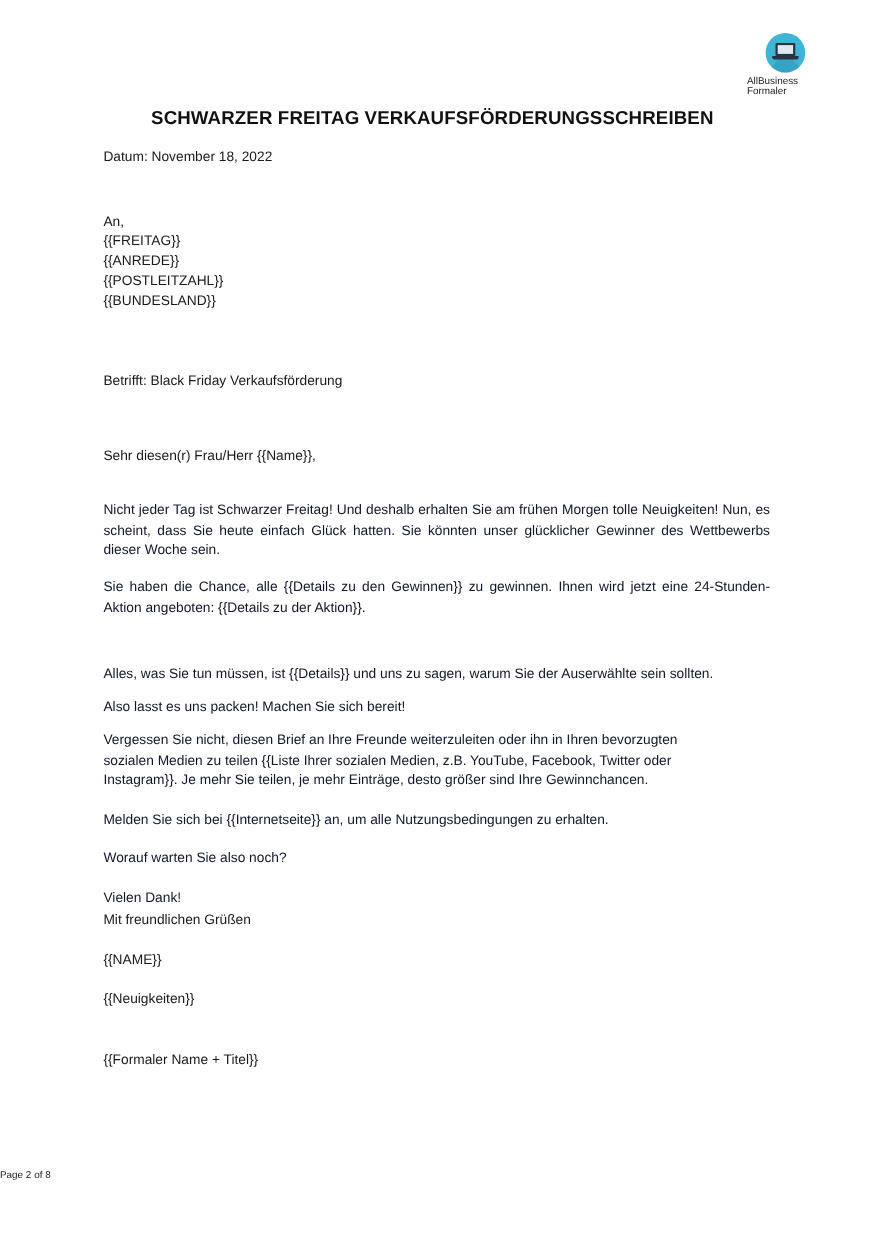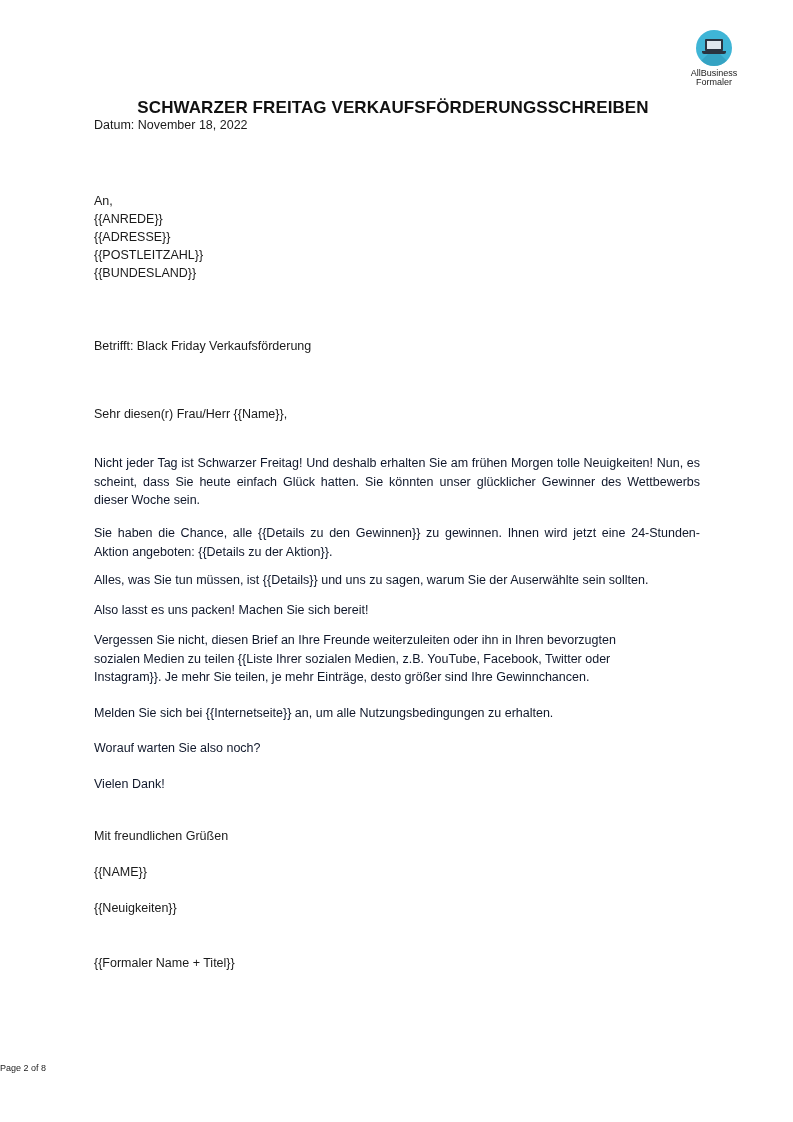--- a/index.html
+++ b/index.html
@@ -1,52 +1,52 @@
 <!DOCTYPE html>
 <html><head>
 <meta charset="utf-8">
 <style>
   html, body { margin:0; padding:0; background:#ffffff; }
   body { width:793px; height:1122px; position:relative; overflow:hidden;
          font-family:"Liberation Sans", sans-serif; color:#111; }
-  .logo { position:absolute; left:679px; top:30px; width:70px; text-align:center; }
+  .logo { position:absolute; left:679px; top:30px; width:70px; text-align:left; }
   .logo-circle { width:36px; height:36px; border-radius:50%; background:#3fb5d6; margin:0 auto;
                  position:relative; overflow:hidden; }
   .logo-shadow { position:absolute; left:18px; top:18px; width:40px; height:40px; background:#2f98b6; transform:rotate(45deg); transform-origin:0 0; opacity:.6; }
   .laptop-screen { position:absolute; left:9px; top:9px; width:18px; height:12px; background:#2a3440; border-radius:1px; }
   .laptop-screen::after { content:""; position:absolute; left:2px; top:2px; width:14px; height:8px; background:#dfe8ef; }
   .laptop-base { position:absolute; left:6px; top:21px; width:24px; height:3px; background:#2a3440; border-radius:0 0 2px 2px; }
   .logo-text { font-size:9px; line-height:9px; margin-top:3px; color:#222; }
   .title { position:absolute; left:0; width:786px; top:98px; text-align:center; font-weight:bold; font-size:17px; color:#111; letter-spacing:0.1px; }
   .line { position:absolute; left:94px; font-size:12.5px; white-space:nowrap; color:#1a1a1a; }
   .para { position:absolute; left:94px; width:606px; font-size:12.5px; line-height:18.5px; color:#0f172a; text-align:justify; }
-  .para.left { text-align:left; }
+  .para.left { text-align:left;margin-top:32px; }
   .footer { position:absolute; left:0; width:793px; top:1063px; text-align:left; font-size:9px; color:#222; }
   b { font-weight:normal; }
 </style>
 </head>
 <body>
 
 <div class="logo">
   <div class="logo-circle">
     <div class="logo-shadow"></div>
     <div class="laptop-screen"></div>
     <div class="laptop-base"></div>
   </div>
   <div class="logo-text">AllBusiness</div>
   <div class="logo-text" style="margin-top:0">Formaler</div>
 </div>
 
 <div class="title">SCHWARZER FREITAG VERKAUFSFÖRDERUNGSSCHREIBEN</div>
 
-<div class="line" style="top:118px">Datum: November 18, 2022</div>
+<div class="line" style="top:135px">Datum: November 18, 2022</div>
 
 <div class="line" style="top:194px">An,</div>
-<div class="line" style="top:212px">{{ANREDE}}</div>
-<div class="line" style="top:230px">{{ADRESSE}}</div>
+<div class="line" style="top:212px">{{FREITAG}}</div>
+<div class="line" style="top:230px">{{ANREDE}}</div>
 <div class="line" style="top:248px">{{POSTLEITZAHL}}</div>
 <div class="line" style="top:266px">{{BUNDESLAND}}</div>
 
 <div class="line" style="top:339px">
   <b>Betrifft:</b>
   <span>Black Friday Verkaufsförderung</span>
 </div>
 
 <div class="line" style="top:407px">Sehr diesen(r) Frau/Herr {{Name}},</div>
 

